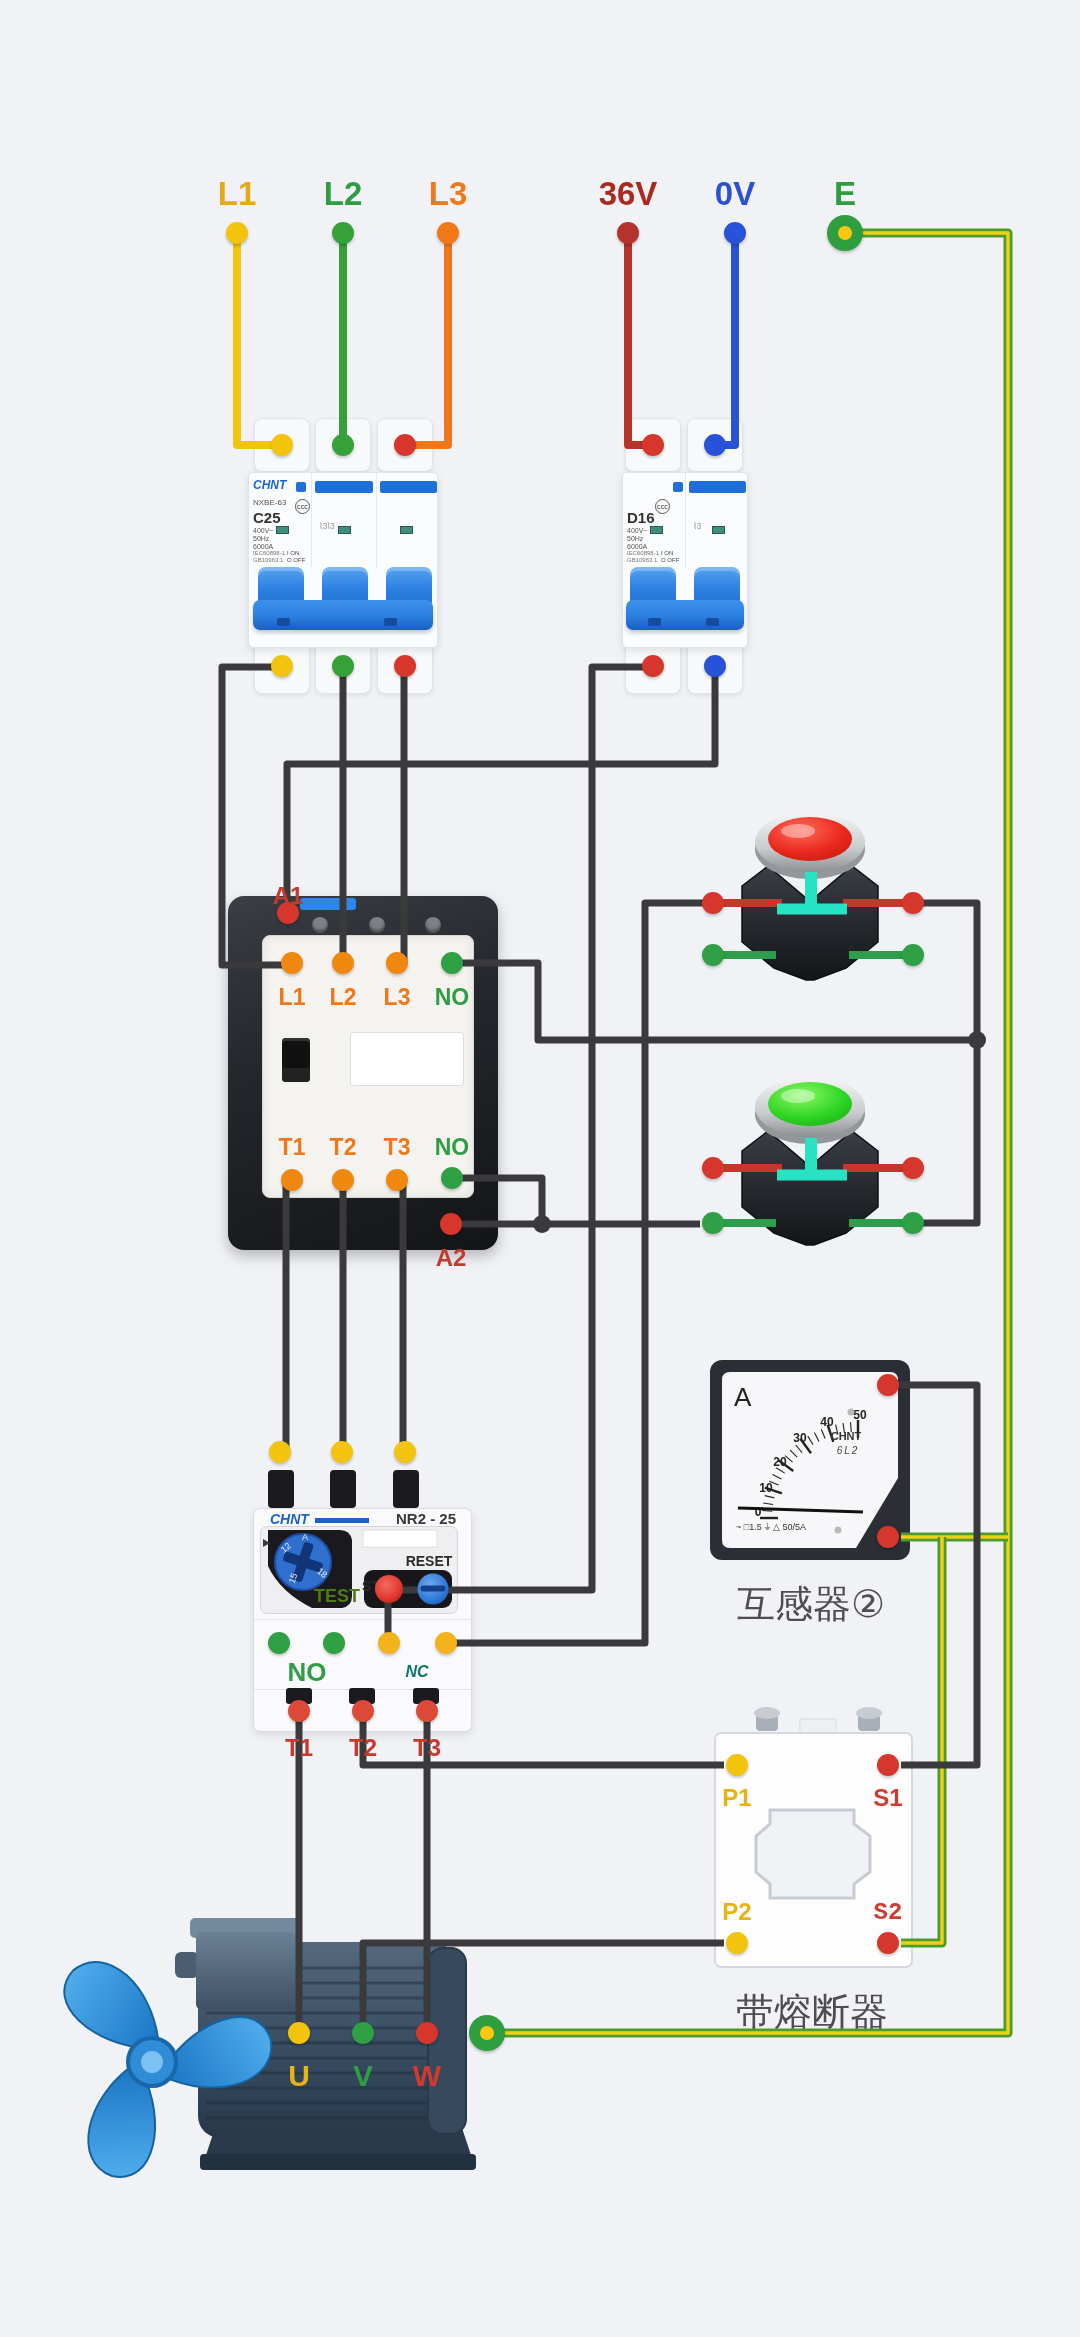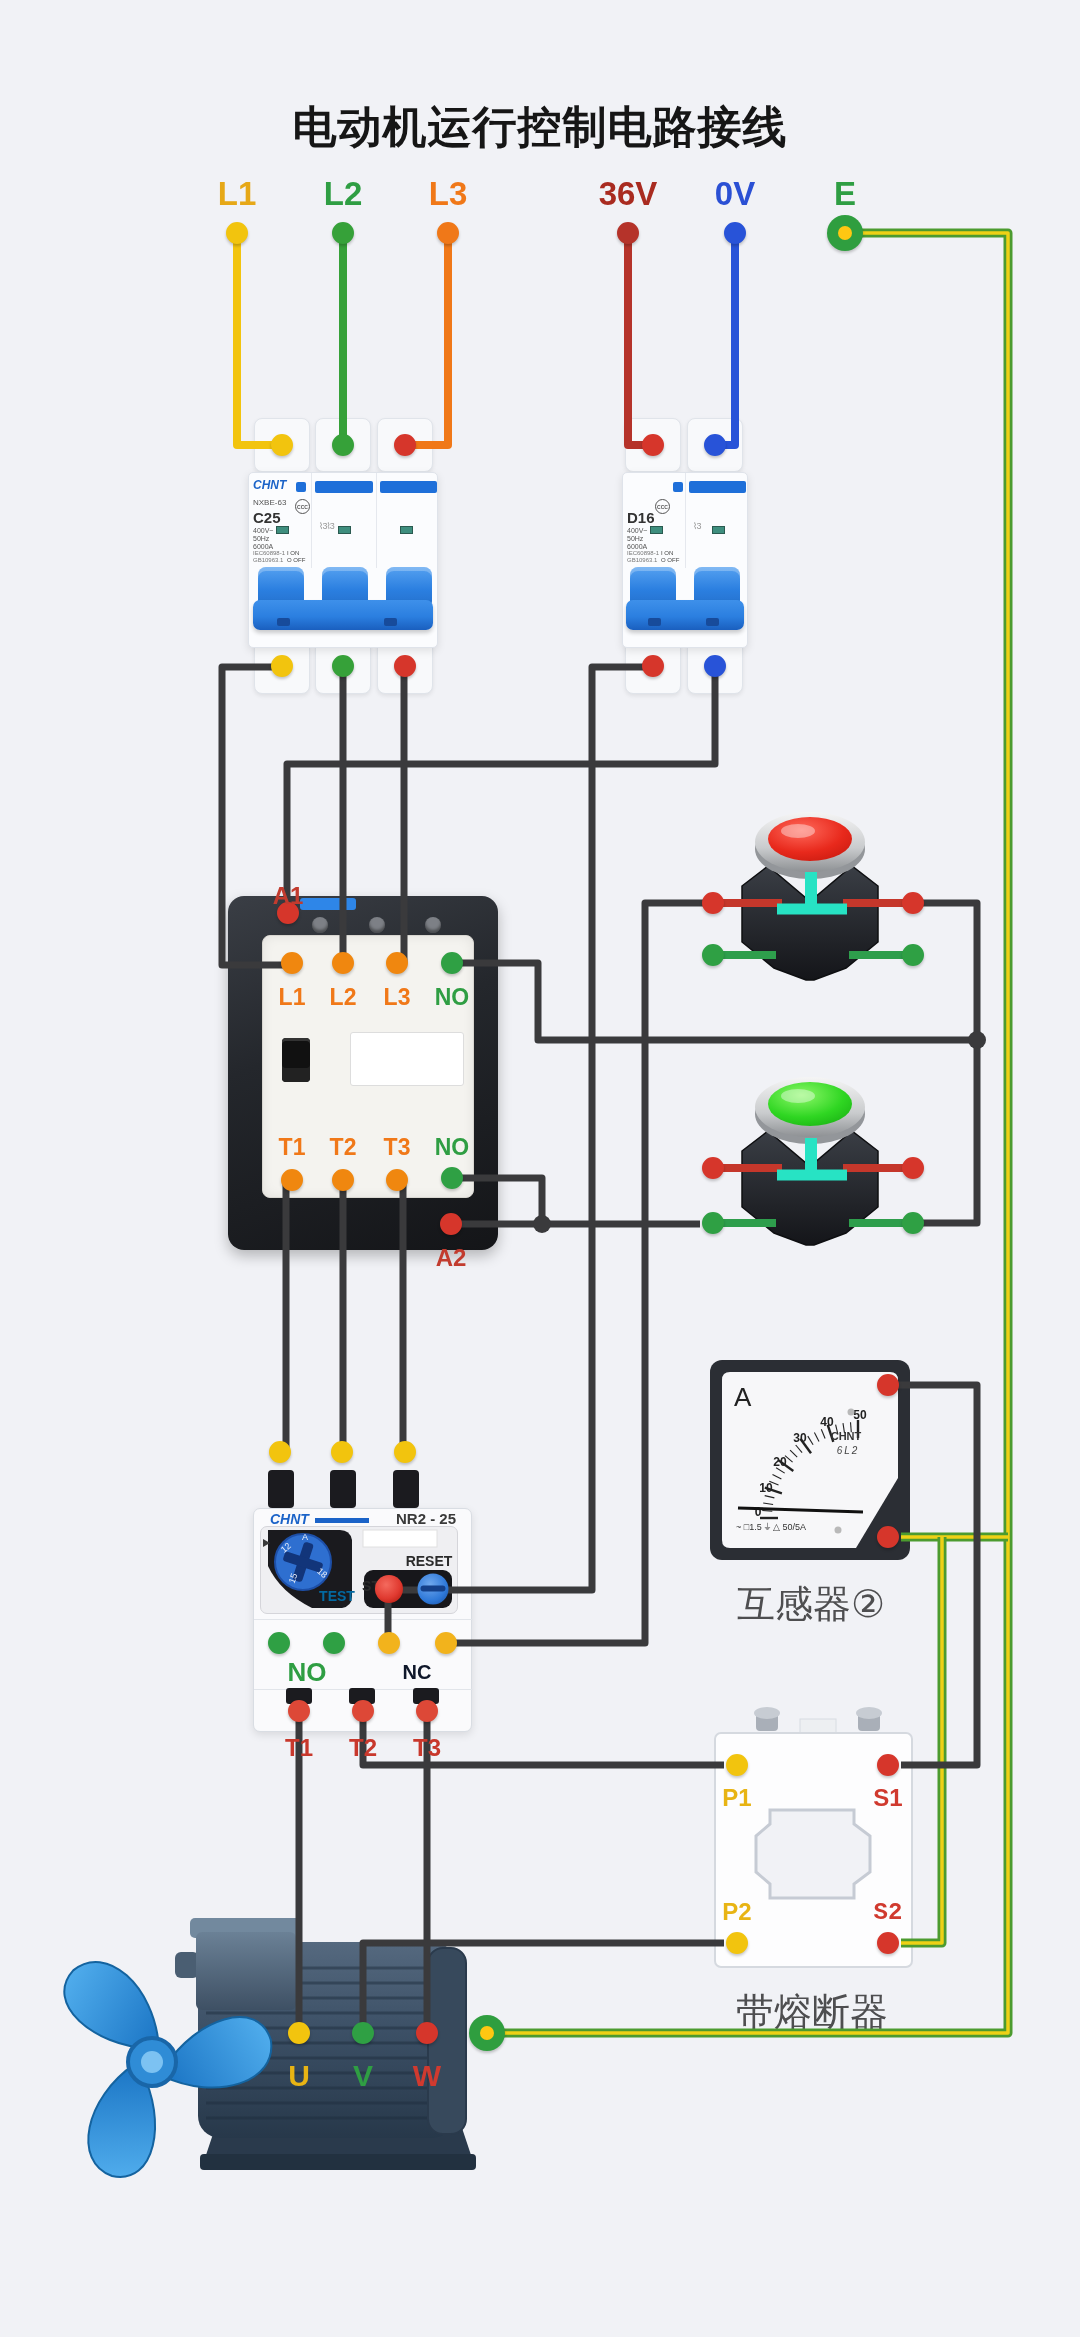--- a/index.html
+++ b/index.html
@@ -95,21 +95,20 @@
   .caption{position:absolute;transform:translate(-50%,-50%);font-size:38px;color:#4E4E50;
     font-weight:400;z-index:20;white-space:nowrap;}
   svg text{font-family:"Liberation Sans","DejaVu Sans",sans-serif;}
   .ctl{position:absolute;color:#8A93A6;white-space:nowrap;z-index:8;}
 </style>
 </head>
 <body>
 
 <div id="stage">
 
-  <div class="title-line" style="top:98px;">电动机运行控制电路接线</div>
 
   <div class="lbl" style="left:237px;top:194px;font-size:33px;color:#E6A817;">L1</div>
   <div class="lbl" style="left:343px;top:194px;font-size:33px;color:#2F9E43;">L2</div>
   <div class="lbl" style="left:448px;top:194px;font-size:33px;color:#F07818;">L3</div>
   <div class="lbl" style="left:628px;top:194px;font-size:33px;color:#A92B20;">36V</div>
   <div class="lbl" style="left:735px;top:194px;font-size:33px;color:#2B50D4;">0V</div>
   <div class="lbl" style="left:845px;top:194px;font-size:33px;color:#2F9E43;">E</div>
 
   <div>
     <div class="tblock" style="left:282px;top:418px;"></div>
@@ -253,30 +252,30 @@
       <rect x="38" y="16" width="10" height="40" rx="3" fill="#12357A"></rect>
       <rect x="23" y="31" width="40" height="10" rx="3" fill="#12357A"></rect>
     </g>
     <text x="22" y="28" font-size="9" fill="#E8EEFA" transform="rotate(-40 22 25)">12</text>
     <text x="42" y="14" font-size="9" fill="#E8EEFA">A</text>
     <text x="58" y="48" font-size="9" fill="#E8EEFA" transform="rotate(40 60 45)">18</text>
     <text x="30" y="58" font-size="9" fill="#E8EEFA" transform="rotate(-70 32 55)">15</text>
     <path d="M3,13 L10,17 L3,21 Z" fill="#3A3A3A"></path>
     <rect x="103" y="4" width="74" height="17" fill="#FFFFFF" stroke="#E0E0E0"></rect>
   </svg>
-  <div class="lbl" style="left:337px;top:1596px;font-size:14px;color:#0369a1;z-index:9;">TEST</div>
+  <div class="lbl" style="left:337px;top:1596px;font-size:18px;color:#4d7c0f;z-index:9;">TEST</div>
   <div class="lbl" style="left:381px;top:1561px;font-size:14px;color:#2B2B2B;z-index:9;margin-top:25px;">STOP</div>
   <div class="lbl" style="left:429px;top:1561px;font-size:14px;color:#2B2B2B;z-index:9;">RESET</div>
   <div id="relay-blackpanel"></div>
   <div class="pushcircle" style="left:389px;top:1589px;width:28px;height:28px;background:radial-gradient(circle at 40% 35%,#F46A5E,#E03A30 55%,#A61408);"></div>
   <div class="pushcircle" style="left:433px;top:1589px;width:31px;height:31px;background:radial-gradient(circle at 40% 35%,#6FA8EE,#2E78D8 60%,#174B9B);">
     <div class="abs" style="left:3px;top:12px;width:25px;height:6px;background:#14408A;border-radius:3px;"></div>
   </div>
   <div class="lbl" style="left:307px;top:1672px;font-size:26px;color:#2F9E43;z-index:8;">NO</div>
-  <div class="lbl" style="left:417px;top:1672px;font-size:20px;color:#0f172a;z-index:8;">NC</div>
+  <div class="lbl" style="left:417px;top:1672px;font-size:16px;color:#0f766e;z-index:8;font-style:italic;">NC</div>
   <div class="stub2" style="left:299px;top:1688px;"></div>
   <div class="stub2" style="left:362px;top:1688px;"></div>
   <div class="stub2" style="left:426px;top:1688px;"></div>
   <div class="lbl" style="left:299px;top:1748px;font-size:24px;color:#C8382C;">T1</div>
   <div class="lbl" style="left:363px;top:1748px;font-size:24px;color:#C8382C;">T2</div>
   <div class="lbl" style="left:427px;top:1748px;font-size:24px;color:#C8382C;">T3</div>
 
   <svg class="abs" style="left:708px;top:1358px;z-index:10;" width="206" height="206" viewBox="0 0 206 206">
     <rect x="2" y="2" width="200" height="200" rx="12" fill="#2B2E34"></rect>
     <path d="M22,14 H182 Q190,14 190,22 V120 L148,190 H22 Q14,190 14,182 V22 Q14,14 22,14 Z" fill="#F7F7F9"></path>

